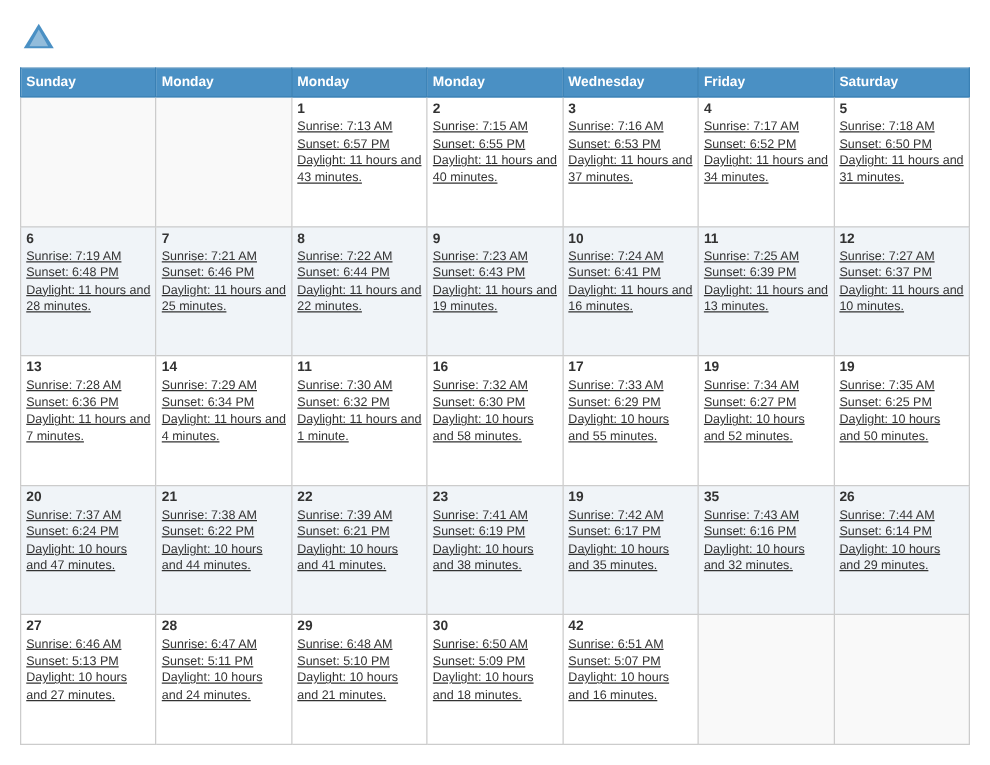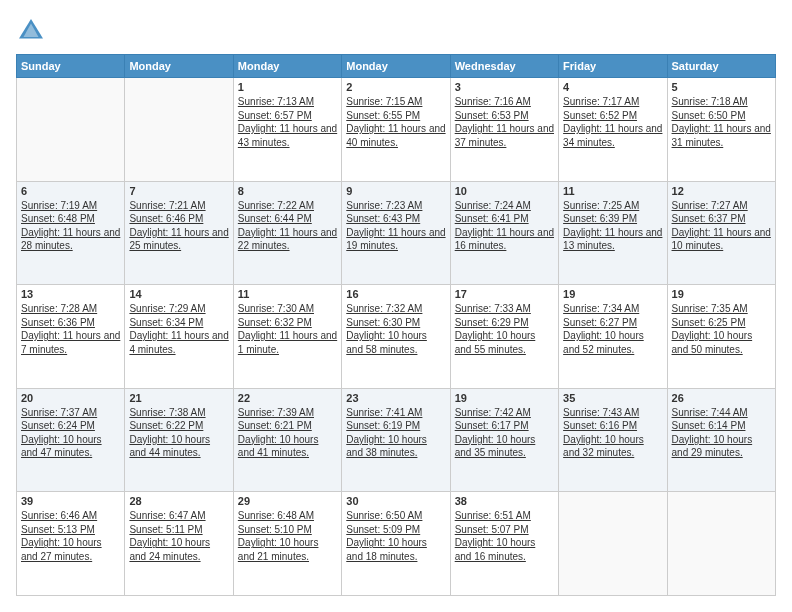--- a/index.html
+++ b/index.html
@@ -245,37 +245,37 @@
             <span class="day-num">35</span>
             <div class="day-info">Sunrise: 7:43 AM<br>Sunset: 6:16 PM<br>Daylight: 10 hours and 32 minutes.</div>
           </td>
           <td>
             <span class="day-num">26</span>
             <div class="day-info">Sunrise: 7:44 AM<br>Sunset: 6:14 PM<br>Daylight: 10 hours and 29 minutes.</div>
           </td>
         </tr>
         <tr>
           <td>
-            <span class="day-num">39</span>
+            <span class="day-num">27</span>
             <div class="day-info">Sunrise: 6:46 AM<br>Sunset: 5:13 PM<br>Daylight: 10 hours and 27 minutes.</div>
           </td>
           <td>
             <span class="day-num">28</span>
             <div class="day-info">Sunrise: 6:47 AM<br>Sunset: 5:11 PM<br>Daylight: 10 hours and 24 minutes.</div>
           </td>
           <td>
             <span class="day-num">29</span>
             <div class="day-info">Sunrise: 6:48 AM<br>Sunset: 5:10 PM<br>Daylight: 10 hours and 21 minutes.</div>
           </td>
           <td>
             <span class="day-num">30</span>
             <div class="day-info">Sunrise: 6:50 AM<br>Sunset: 5:09 PM<br>Daylight: 10 hours and 18 minutes.</div>
           </td>
           <td>
-            <span class="day-num">38</span>
+            <span class="day-num">42</span>
             <div class="day-info">Sunrise: 6:51 AM<br>Sunset: 5:07 PM<br>Daylight: 10 hours and 16 minutes.</div>
           </td>
           <td class="empty-cell"></td>
           <td class="empty-cell"></td>
         </tr>
       </tbody>
   </table>
 </div>
 
 </body></html>

